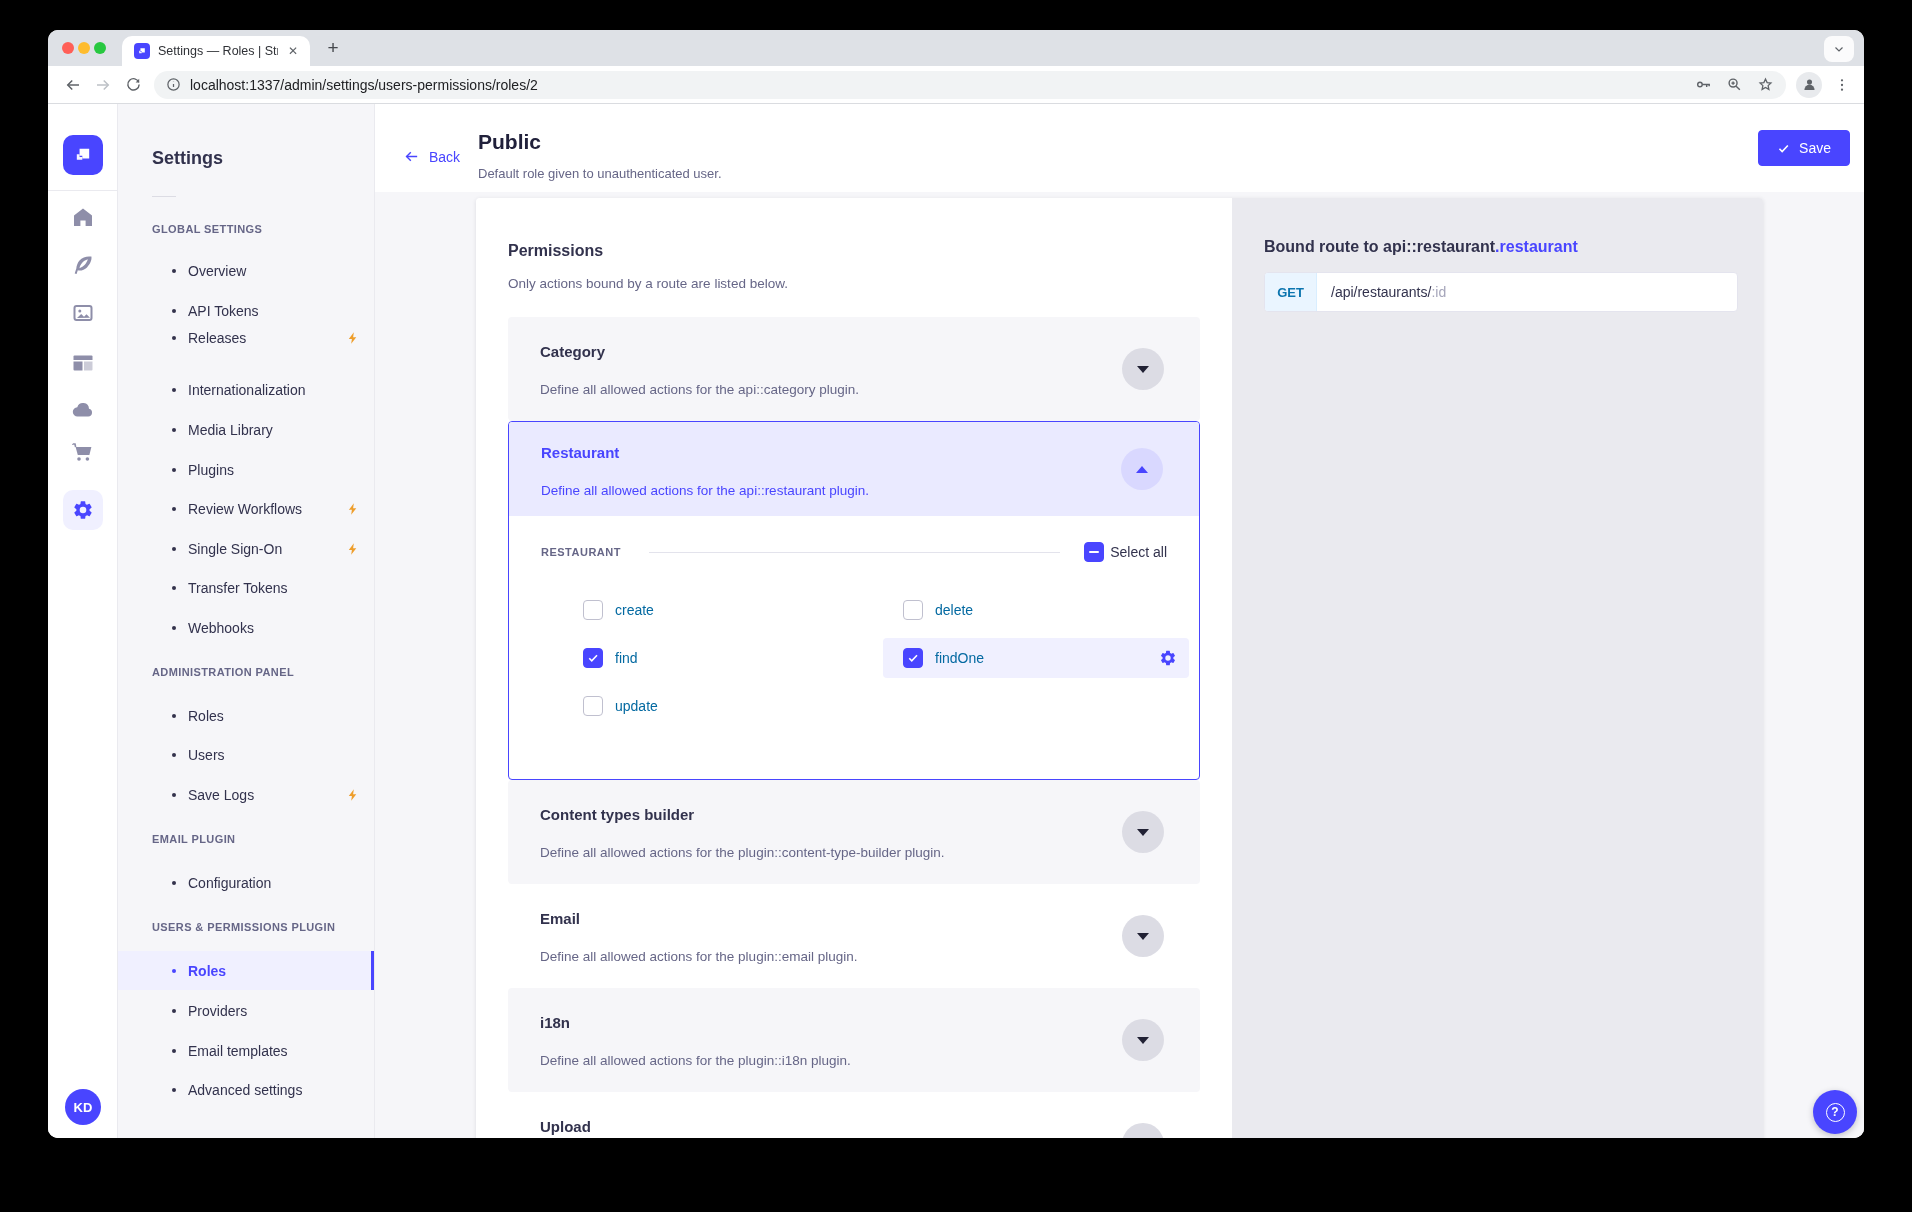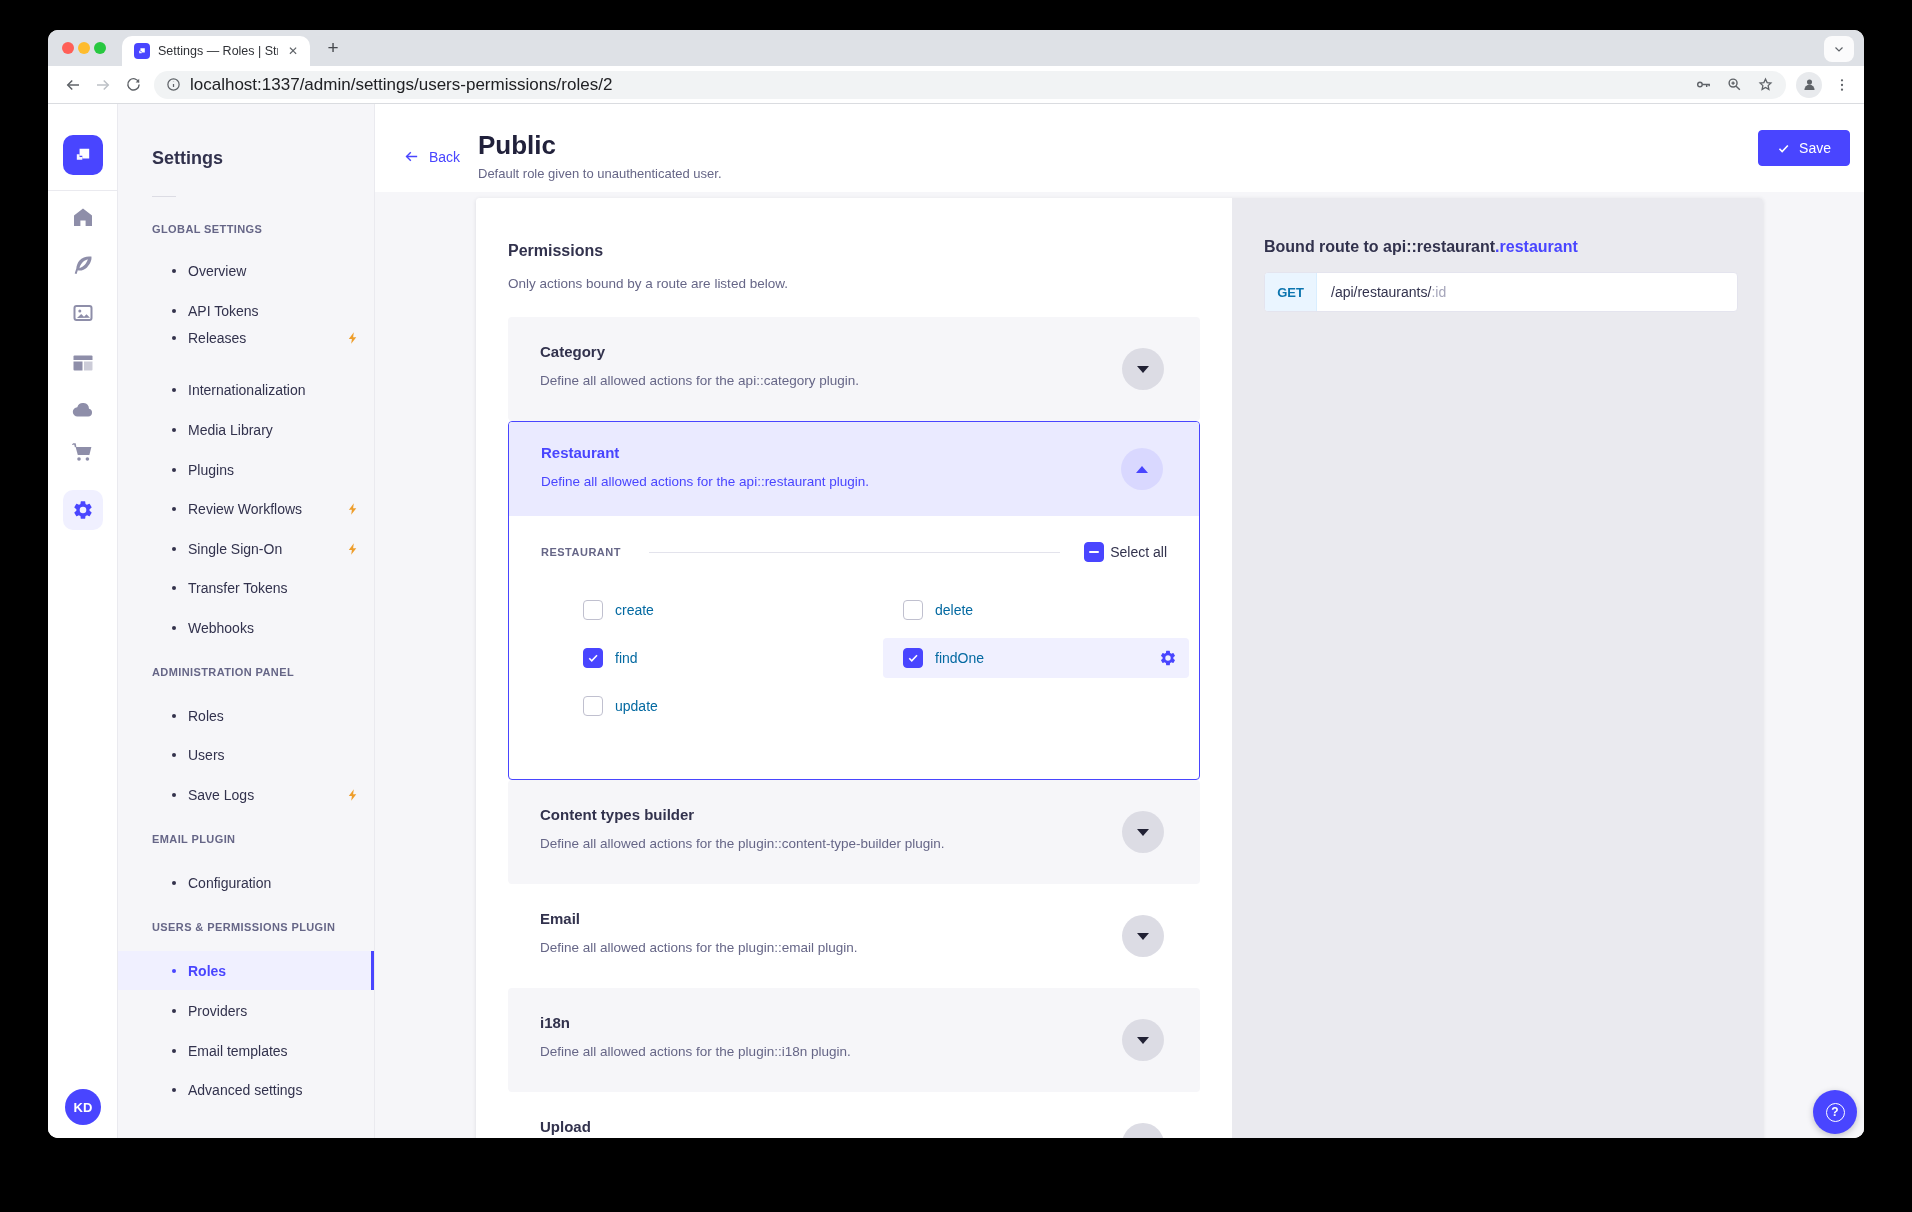--- a/index.html
+++ b/index.html
@@ -14,21 +14,21 @@
   .favicon { width:16px; height:16px; border-radius:4px; background:#4945ff; flex:none; display:flex; align-items:center; justify-content:center; }
   .tab-title { flex:1; margin:0 6px 0 8px; font-size:12.5px; color:#2f3136; white-space:nowrap; overflow:hidden; }
   .tab-close { font-size:12px; color:#5f6368; padding:2px 4px; }
   .newtab { position:absolute; left:272px; top:5px; width:26px; height:26px; display:flex; align-items:center; justify-content:center; font-size:19px; color:#45484d; }
   .tabsearch { position:absolute; right:10px; top:6px; width:30px; height:26px; border-radius:8px; background:#fbfbfc; display:flex; align-items:center; justify-content:center; }
 
   
   .toolbar { height:38px; background:#fff; border-bottom:1px solid #dadce0; display:flex; align-items:center; padding:0 10px; }
   .navbtn { width:30px; height:30px; display:flex; align-items:center; justify-content:center; flex:none; }
   .omnibox { flex:1; height:28px; margin:0 6px; border-radius:14px; background:#f1f3f4; display:flex; align-items:center; padding:0 12px; }
-  .url { flex:1; margin-left:9px; font-size:17px; color:#202124; white-space:nowrap; overflow:hidden; }
+  .url { flex:1; margin-left:9px; font-size:14px; color:#202124; white-space:nowrap; overflow:hidden; }
   .boxicons { display:flex; align-items:center; gap:14px; }
   .chromeright { display:flex; align-items:center; gap:12px; padding:0 4px; }
   .uavatar { width:26px; height:26px; border-radius:50%; background:#e8eaed; display:flex; align-items:center; justify-content:center; }
 
   
   .app { display:flex; height:1034px; background:#f6f6f9; }
   .rail { width:70px; background:#fff; border-right:1px solid #eaeaef; position:relative; flex:none; }
   .logo-btn { position:absolute; left:15px; top:31px; width:40px; height:40px; border-radius:10px; background:#4945ff; display:flex; align-items:center; justify-content:center; }
   .rail-div { position:absolute; left:0; top:86px; width:100%; height:1px; background:#eaeaef; }
   .rail-ic { position:absolute; left:23px; width:24px; height:24px; color:#8e8ea9; }
@@ -43,33 +43,33 @@
   .nav-item { position:absolute; left:54px; right:14px; height:24px; display:flex; align-items:center; gap:12px; font-size:14px; color:#32324d; }
   .dot { width:4px; height:4px; border-radius:50%; background:#33324c; flex:none; }
   .bolt { margin-left:auto; flex:none; }
   .active-row { position:absolute; left:0; right:0; top:847px; height:39px; background:#f0f0ff; border-right:3px solid #4945ff; display:flex; align-items:center; gap:12px; padding-left:54px; font-size:14px; color:#4945ff; font-weight:600; }
   .active-row .dot { background:#4945ff; }
 
   
   .main { flex:1; position:relative; background:#f6f6f9; overflow:hidden; }
   .main-header { position:absolute; left:0; right:0; top:0; height:88px; background:#fff; }
   .back { position:absolute; left:28px; top:44px; display:flex; align-items:center; gap:9px; font-size:14px; color:#4945ff; }
-  .page-title { position:absolute; left:103px; top:26px; font-size:26px; font-weight:700; color:#21213b; }
+  .page-title { position:absolute; left:103px; top:26px; font-size:21px; font-weight:700; color:#21213b; }
   .page-sub { position:absolute; left:103px; top:62px; font-size:13px; color:#666687; }
   .save-btn { position:absolute; right:14px; top:26px; height:36px; padding:0 18px; background:#4945ff; border:1px solid #4945ff; border-radius:4px; color:#fff; font-size:14px; display:flex; align-items:center; gap:9px; }
 
   .card { position:absolute; left:101px; top:94px; width:1287px; bottom:-12px; display:flex; border-radius:4px 4px 0 0; box-shadow:0 1px 4px rgba(33,33,52,.12); overflow:hidden; }
   .perm { width:756px; background:#fff; padding:44px 32px 0; }
   .perm-title { font-size:16px; font-weight:700; color:#32324d; margin-bottom:16px; }
   .perm-sub { font-size:13.5px; color:#666687; margin-bottom:26px; }
 
   .acc { position:relative; height:104px; padding:26px 120px 0 32px; border-radius:4px; }
   .acc.gray { background:#f6f6f9; } .acc.white { background:#fff; }
   .acc-t { font-size:15px; font-weight:600; color:#32324d; }
-  .acc-d { font-size:13.5px; color:#666687; margin-top:13px; }
+  .acc-d { font-size:13.5px; color:#666687; margin-top:22px; }
   .toggle { position:absolute; right:36px; top:31px; width:42px; height:42px; border-radius:50%; background:#dcdce4; display:flex; align-items:center; justify-content:center; }
   .tri-dn { width:0; height:0; border-left:6px solid transparent; border-right:6px solid transparent; border-top:7px solid #212134; }
   .tri-up { width:0; height:0; border-left:6px solid transparent; border-right:6px solid transparent; border-bottom:7px solid #4945ff; }
 
   .acc-exp { border:1px solid #4945ff; border-radius:4px; background:#fff; }
   .acc-exp .head { position:relative; height:94px; background:#eaeaff; padding:22px 120px 0 32px; border-radius:3px 3px 0 0; }
   .acc-exp .head .acc-t, .acc-exp .head .acc-d { color:#4945ff; }
   .acc-exp .head .toggle { background:#d9d8ff; top:26px; }
   .body { min-height:263px; padding:26px 32px 0; }
   .sec-row { display:flex; align-items:center; height:20px; }

